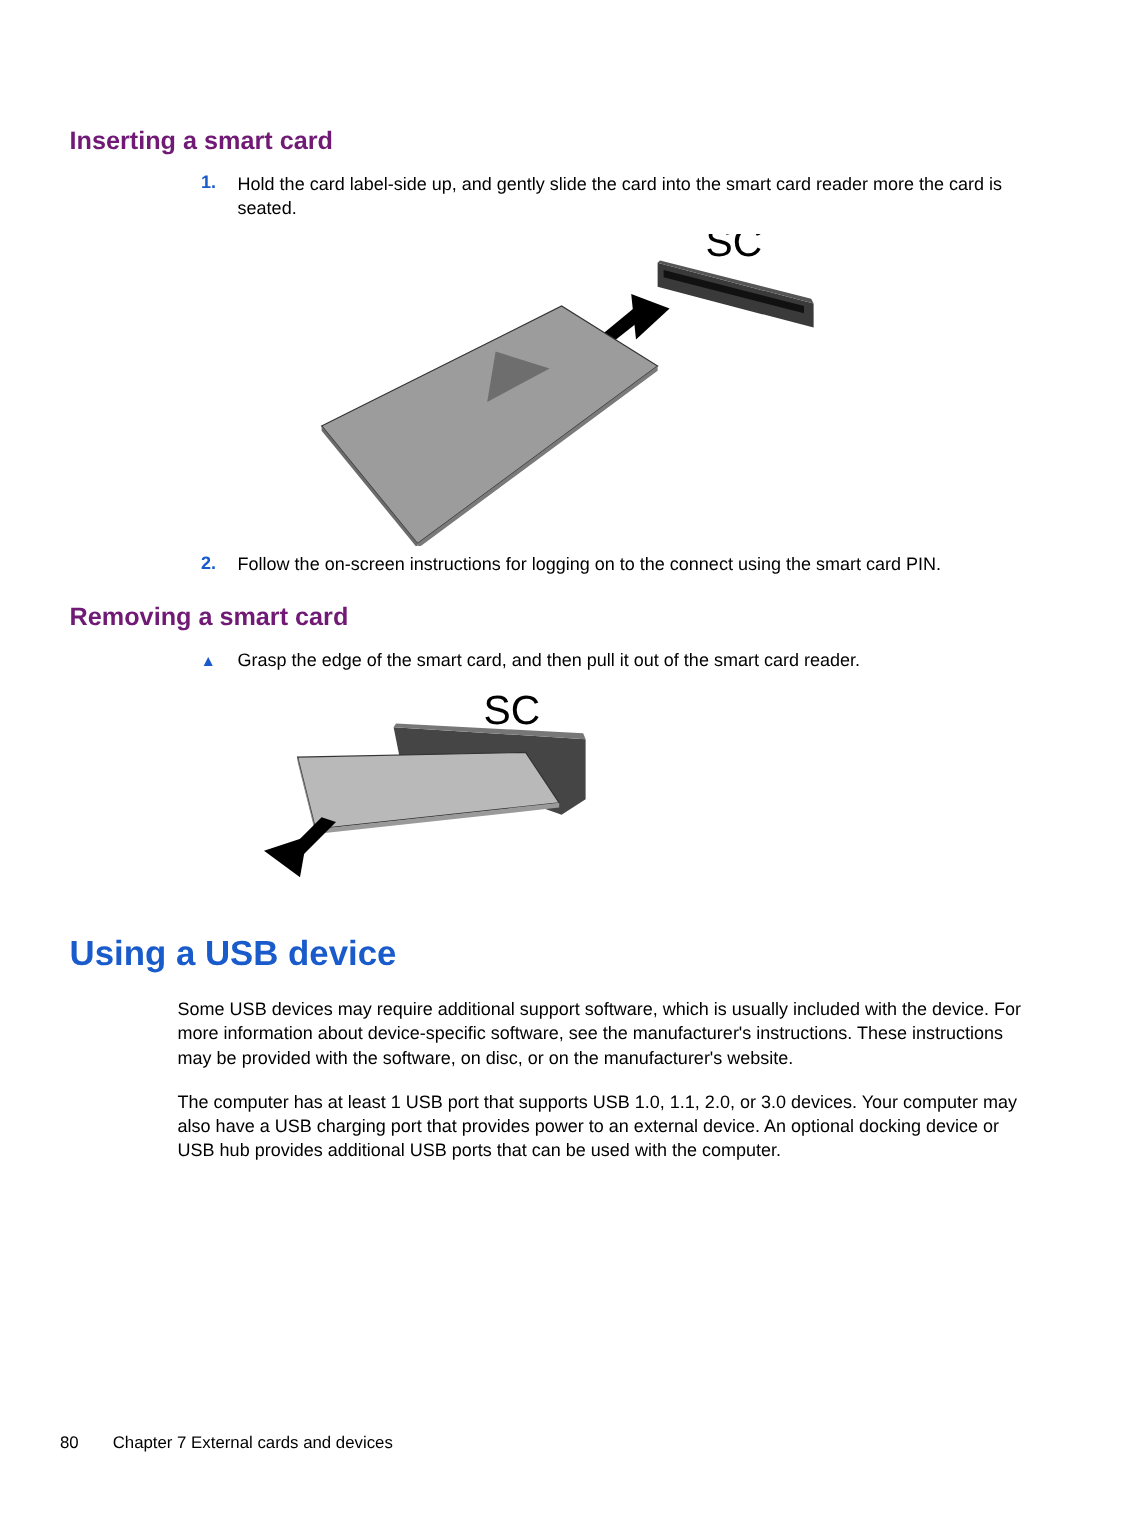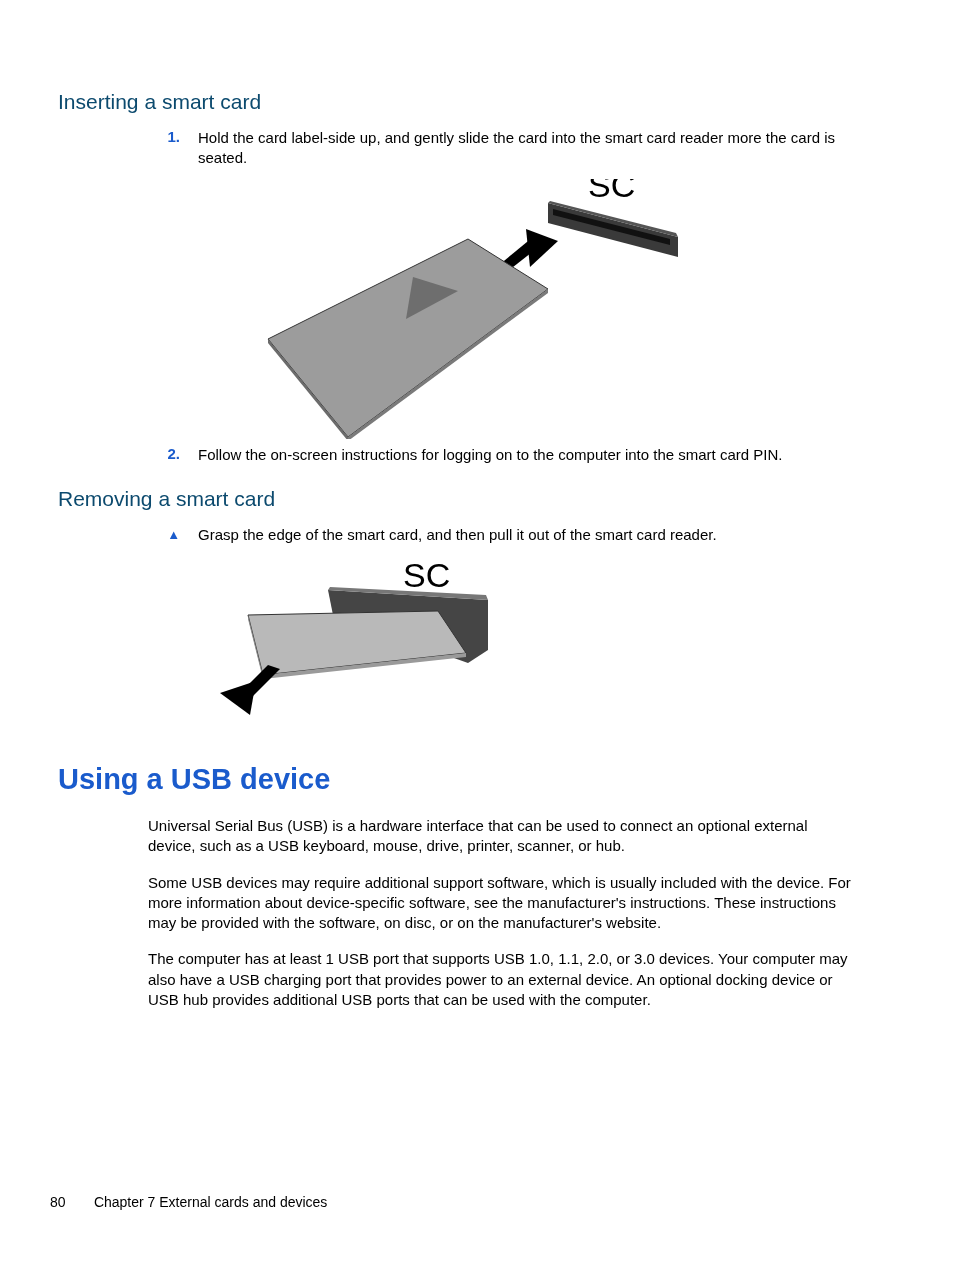--- a/index.html
+++ b/index.html
@@ -12,24 +12,24 @@
     width: 954px;
     height: 1270px;
     position: relative;
     box-sizing: border-box;
   }
   .page {
     padding: 90px 58px 0 58px;
     box-sizing: border-box;
   }
   .h2 {
-    color: #0c4a6e;
+    color: #701a75;
     font-size: 21px;
-    font-weight: normal;
-    margin: 0 0 14px 0;
+    font-weight: bold;
+    margin: 16px 0 14px 0;
   }
   .h1 {
     color: #1a5bcc;
     font-size: 29px;
     font-weight: bold;
     margin: 48px 0 20px 0;
   }
   .list-item {
     display: flex;
     margin: 0 0 10px 90px;
@@ -105,21 +105,21 @@
         <polygon points="10,160 210,60 290,110 90,258" fill="#9c9c9c" stroke="#333" stroke-width="1"></polygon>
         <polygon points="10,160 90,258 90,262 10,164" fill="#6b6b6b"></polygon>
         <polygon points="290,110 90,258 90,262 290,114" fill="#7a7a7a"></polygon>
         <polygon points="155,98 200,112 148,140" fill="#6e6e6e"></polygon>
       </g>
     </svg>
   </div>
 
   <div class="list-item">
     <div class="list-marker">2.</div>
-    <div class="list-text">Follow the on-screen instructions for logging on to the computer into the smart card PIN.</div>
+    <div class="list-text">Follow the on-screen instructions for logging on to the connect using the smart card PIN.</div>
   </div>
 
   <div class="h2" style="margin-top:22px;">Removing a smart card</div>
 
   <div class="list-item">
     <div class="list-marker triangle">▲</div>
     <div class="list-text">Grasp the edge of the smart card, and then pull it out of the smart card reader.</div>
   </div>
 
   <div class="figure2">
@@ -135,21 +135,20 @@
 
       <g>
         <polygon points="70,110 40,140 52,144 82,114" fill="#000"></polygon>
         <polygon points="22,138 58,126 52,160" fill="#000"></polygon>
       </g>
     </svg>
   </div>
 
   <div class="h1">Using a USB device</div>
 
-  <div class="para">Universal Serial Bus (USB) is a hardware interface that can be used to connect an optional external device, such as a USB keyboard, mouse, drive, printer, scanner, or hub.</div>
   <div class="para">Some USB devices may require additional support software, which is usually included with the device. For more information about device-specific software, see the manufacturer's instructions. These instructions may be provided with the software, on disc, or on the manufacturer's website.</div>
   <div class="para">The computer has at least 1 USB port that supports USB 1.0, 1.1, 2.0, or 3.0 devices. Your computer may also have a USB charging port that provides power to an external device. An optional docking device or USB hub provides additional USB ports that can be used with the computer.</div>
 
 </div>
 
 <div class="footer">
   <span class="pn">80</span>
   <span>Chapter 7   External cards and devices</span>
 </div>
 

